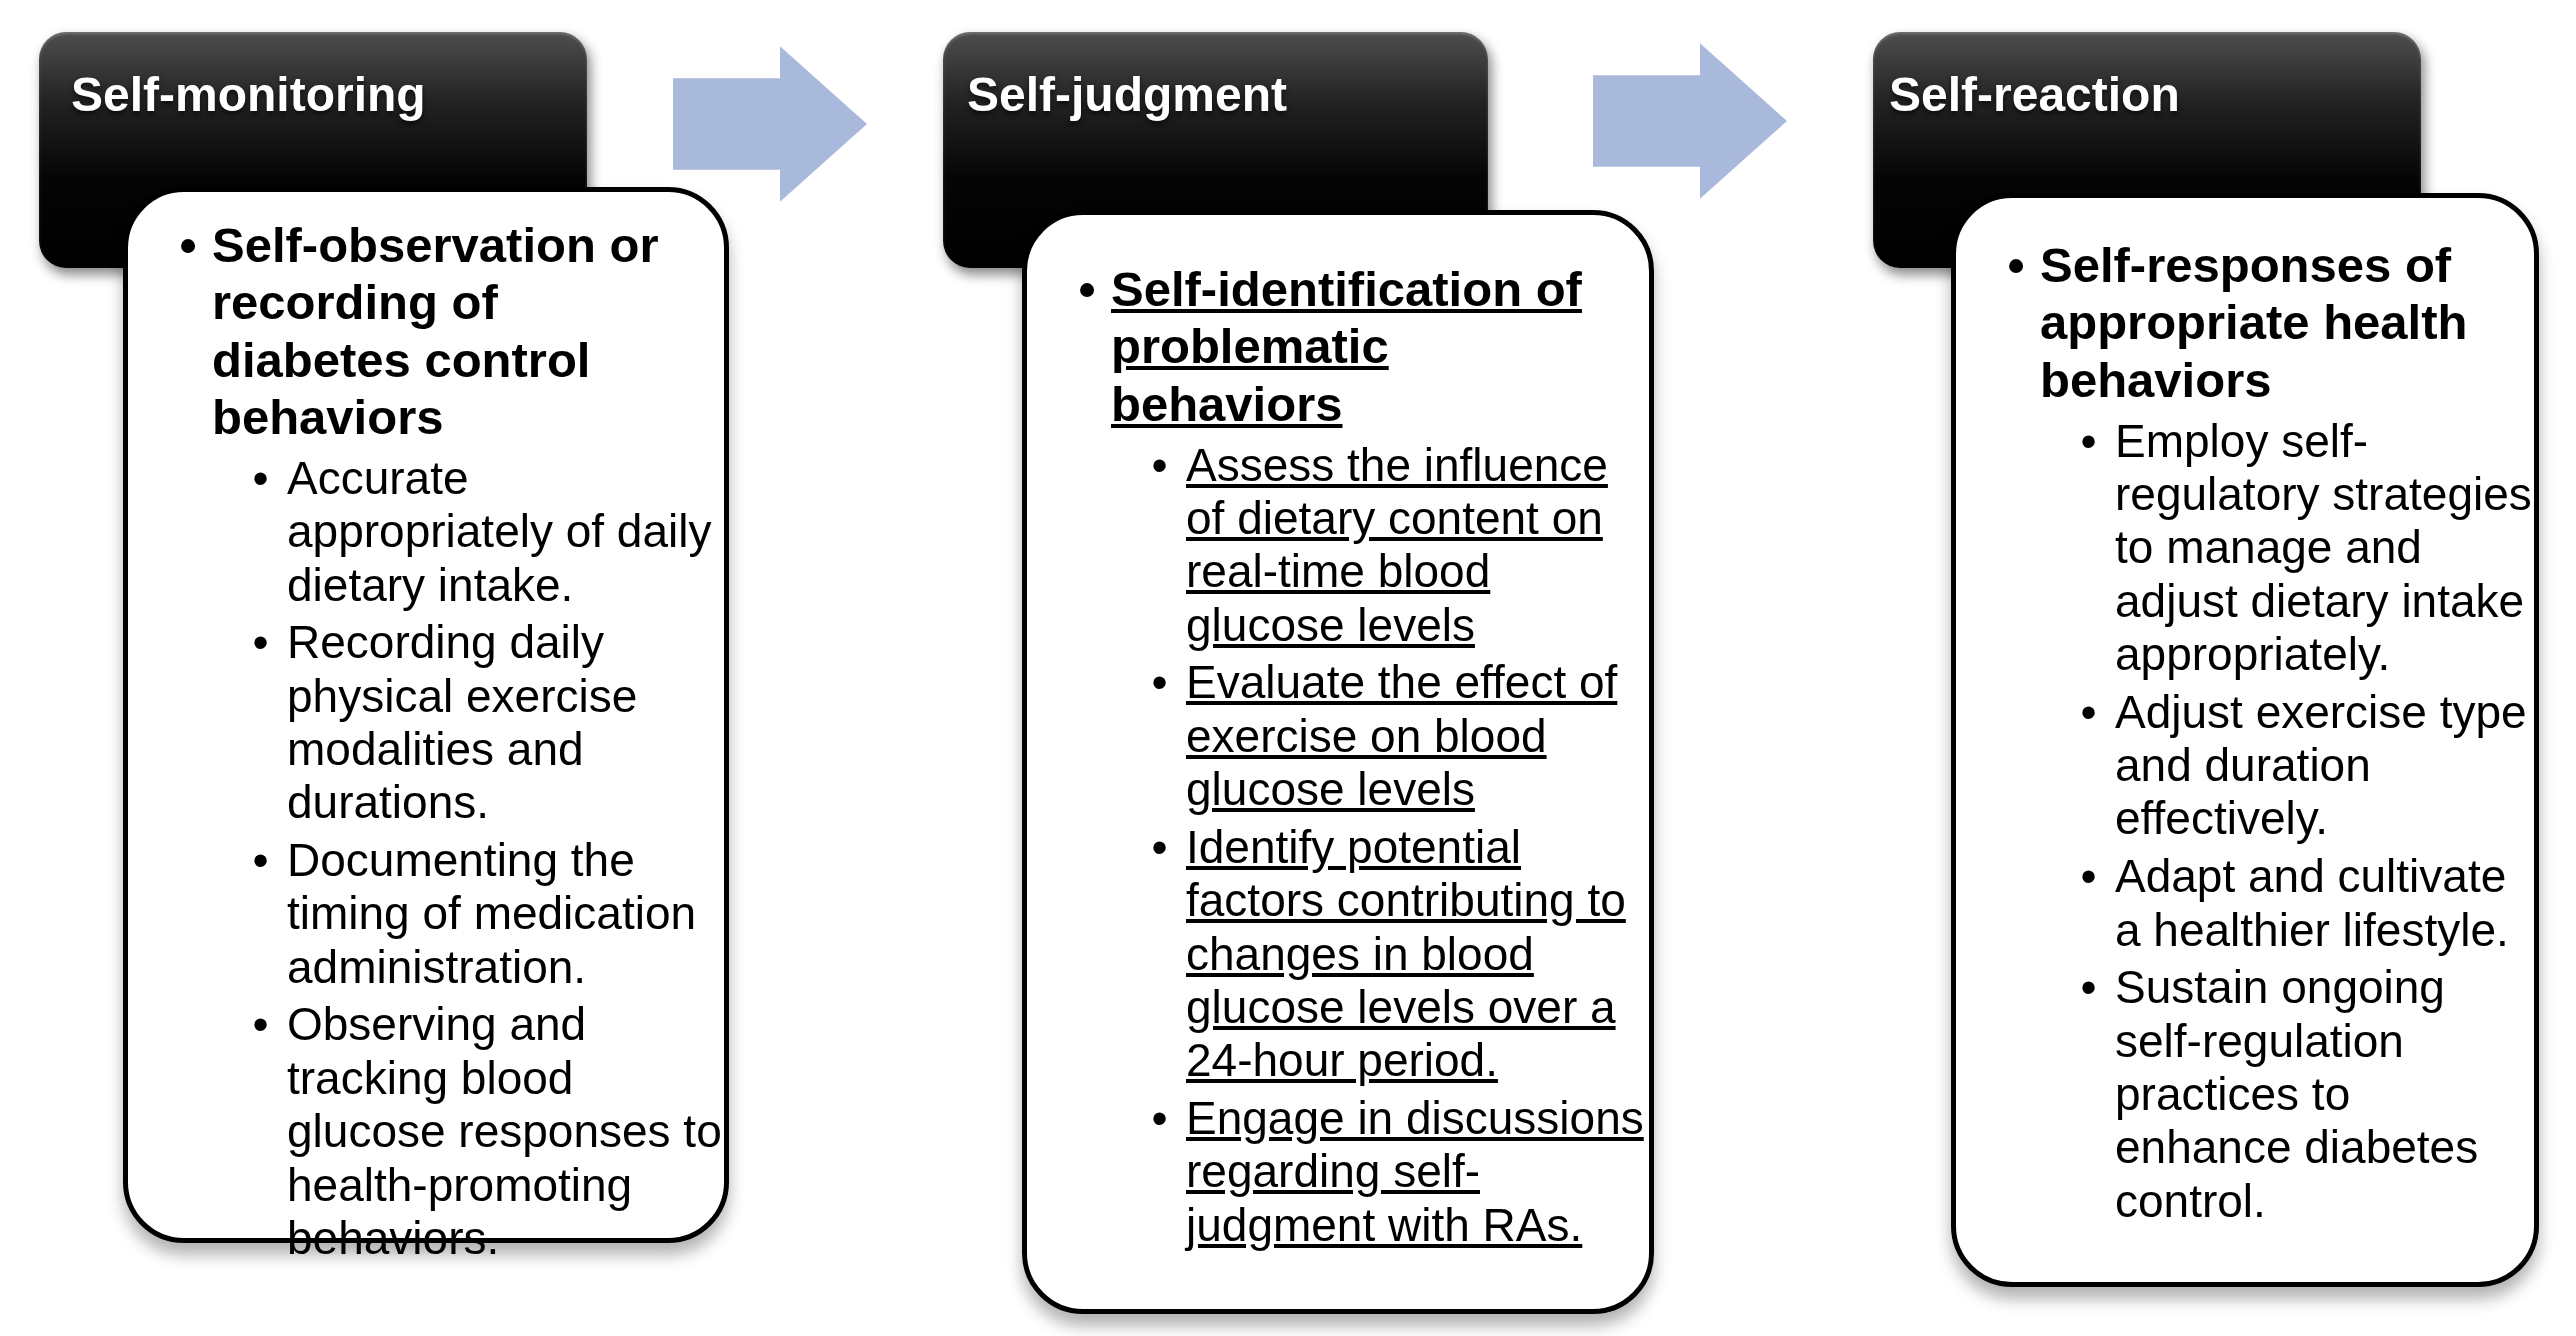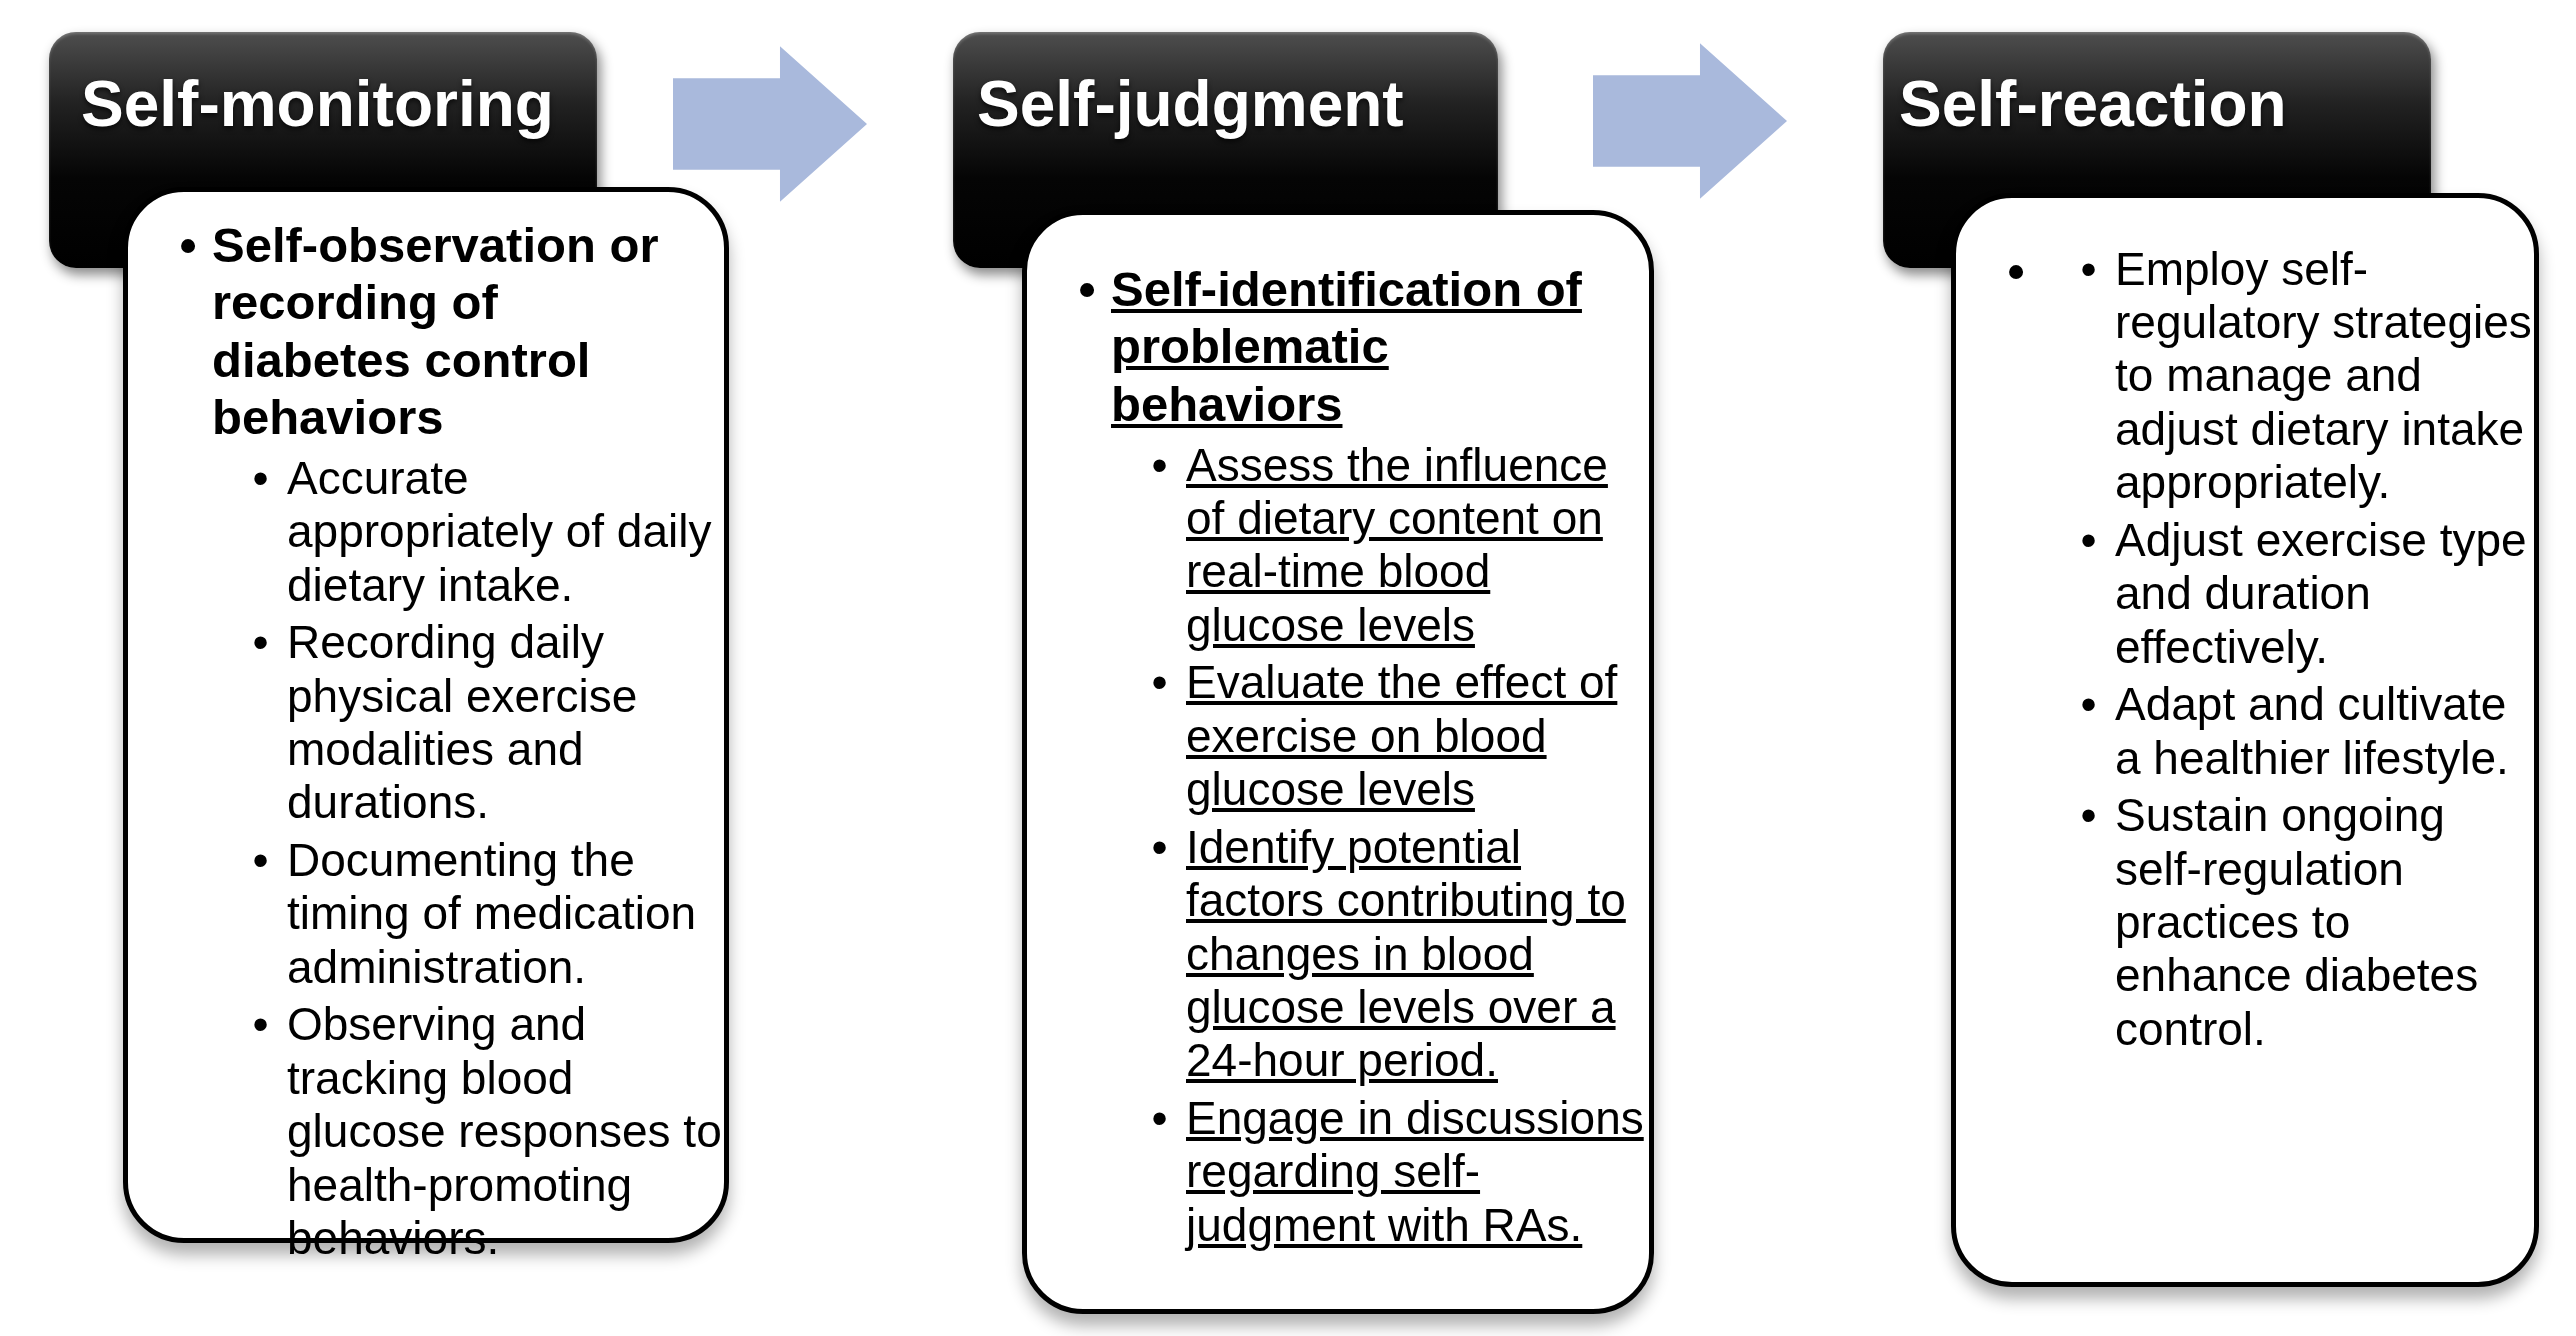--- a/index.html
+++ b/index.html
@@ -14,25 +14,24 @@
   
   .stage-header{
     position:absolute;
     box-sizing:border-box;
     height:236px;
     border-radius:27px;
     background:linear-gradient(180deg,#4e4e4e 0%,#222222 30%,#050505 62%,#000000 100%);
     box-shadow:3.6px 6.4px 11.4px rgba(0,0,0,0.45), inset 0 2.1px 2.9px rgba(255,255,255,0.22);
     color:#ffffff;
     font-weight:bold;
-    font-size:64px;
+    font-size:48px;
     line-height:1.1;
     padding-top:37px;
     z-index:1;
-    margin-left:10px;
   }
   .stage-header .ht{
     display:block;
     text-shadow:0 2.9px 5px rgba(0,0,0,0.65);
     white-space:nowrap;
   }
   #header-1{left:39px;top:32px;width:548px;padding-left:32px;}
   #header-2{left:943px;top:32px;width:545px;padding-left:24px;}
   #header-3{left:1873px;top:32px;width:548px;padding-left:16px;}
 
@@ -138,20 +137,21 @@
   <svg class="flow-arrow" id="arrow-2" width="194" height="156" viewBox="0 0 272 218">
     <polygon points="0,45 150,45 150,0 272,109 150,218 150,173 0,173" fill="#a9b9dc"></polygon>
   </svg>
 
   <div class="stage-header" id="header-3">
     <span class="ht">Self-reaction</span>
   </div>
   <div class="stage-card" id="card-3">
     <ul class="l1">
       <li class="main-li">
+        <span class="main-text">Self-responses of appropriate health behaviors</span>
         <ul class="l2">
           <li>Employ self-regulatory strategies to manage and adjust dietary intake appropriately.</li>
           <li>Adjust exercise type and duration effectively.</li>
           <li>Adapt and cultivate a healthier lifestyle.</li>
           <li>Sustain ongoing self-regulation practices to enhance diabetes control.</li>
         </ul>
       </li>
     </ul>
   </div>
 

